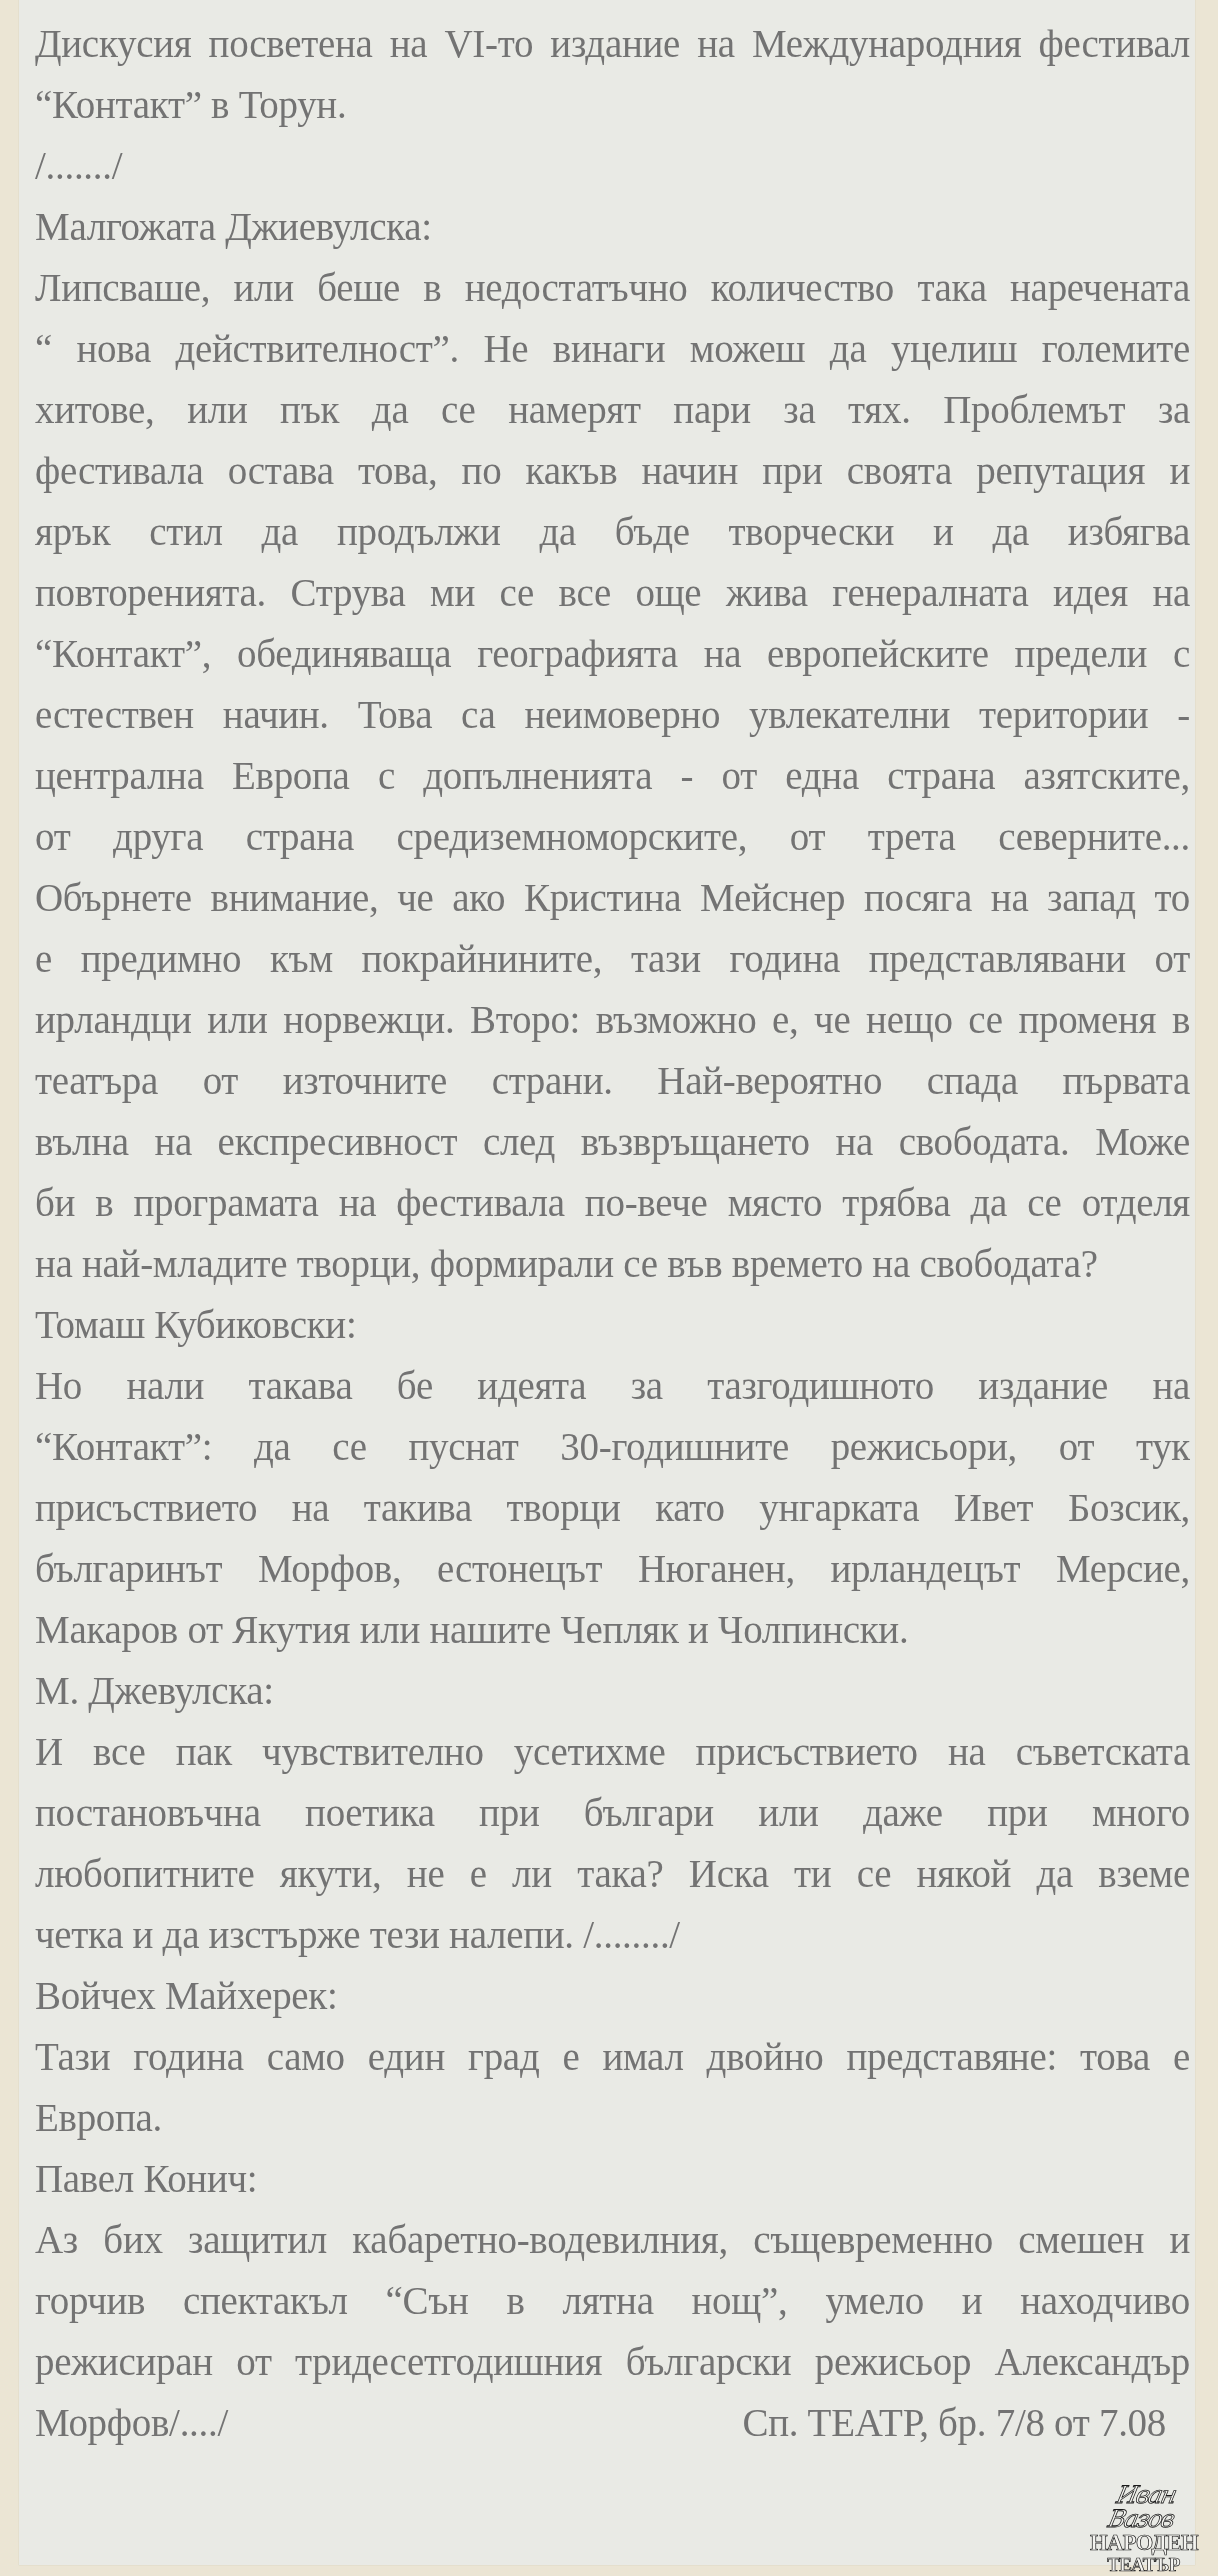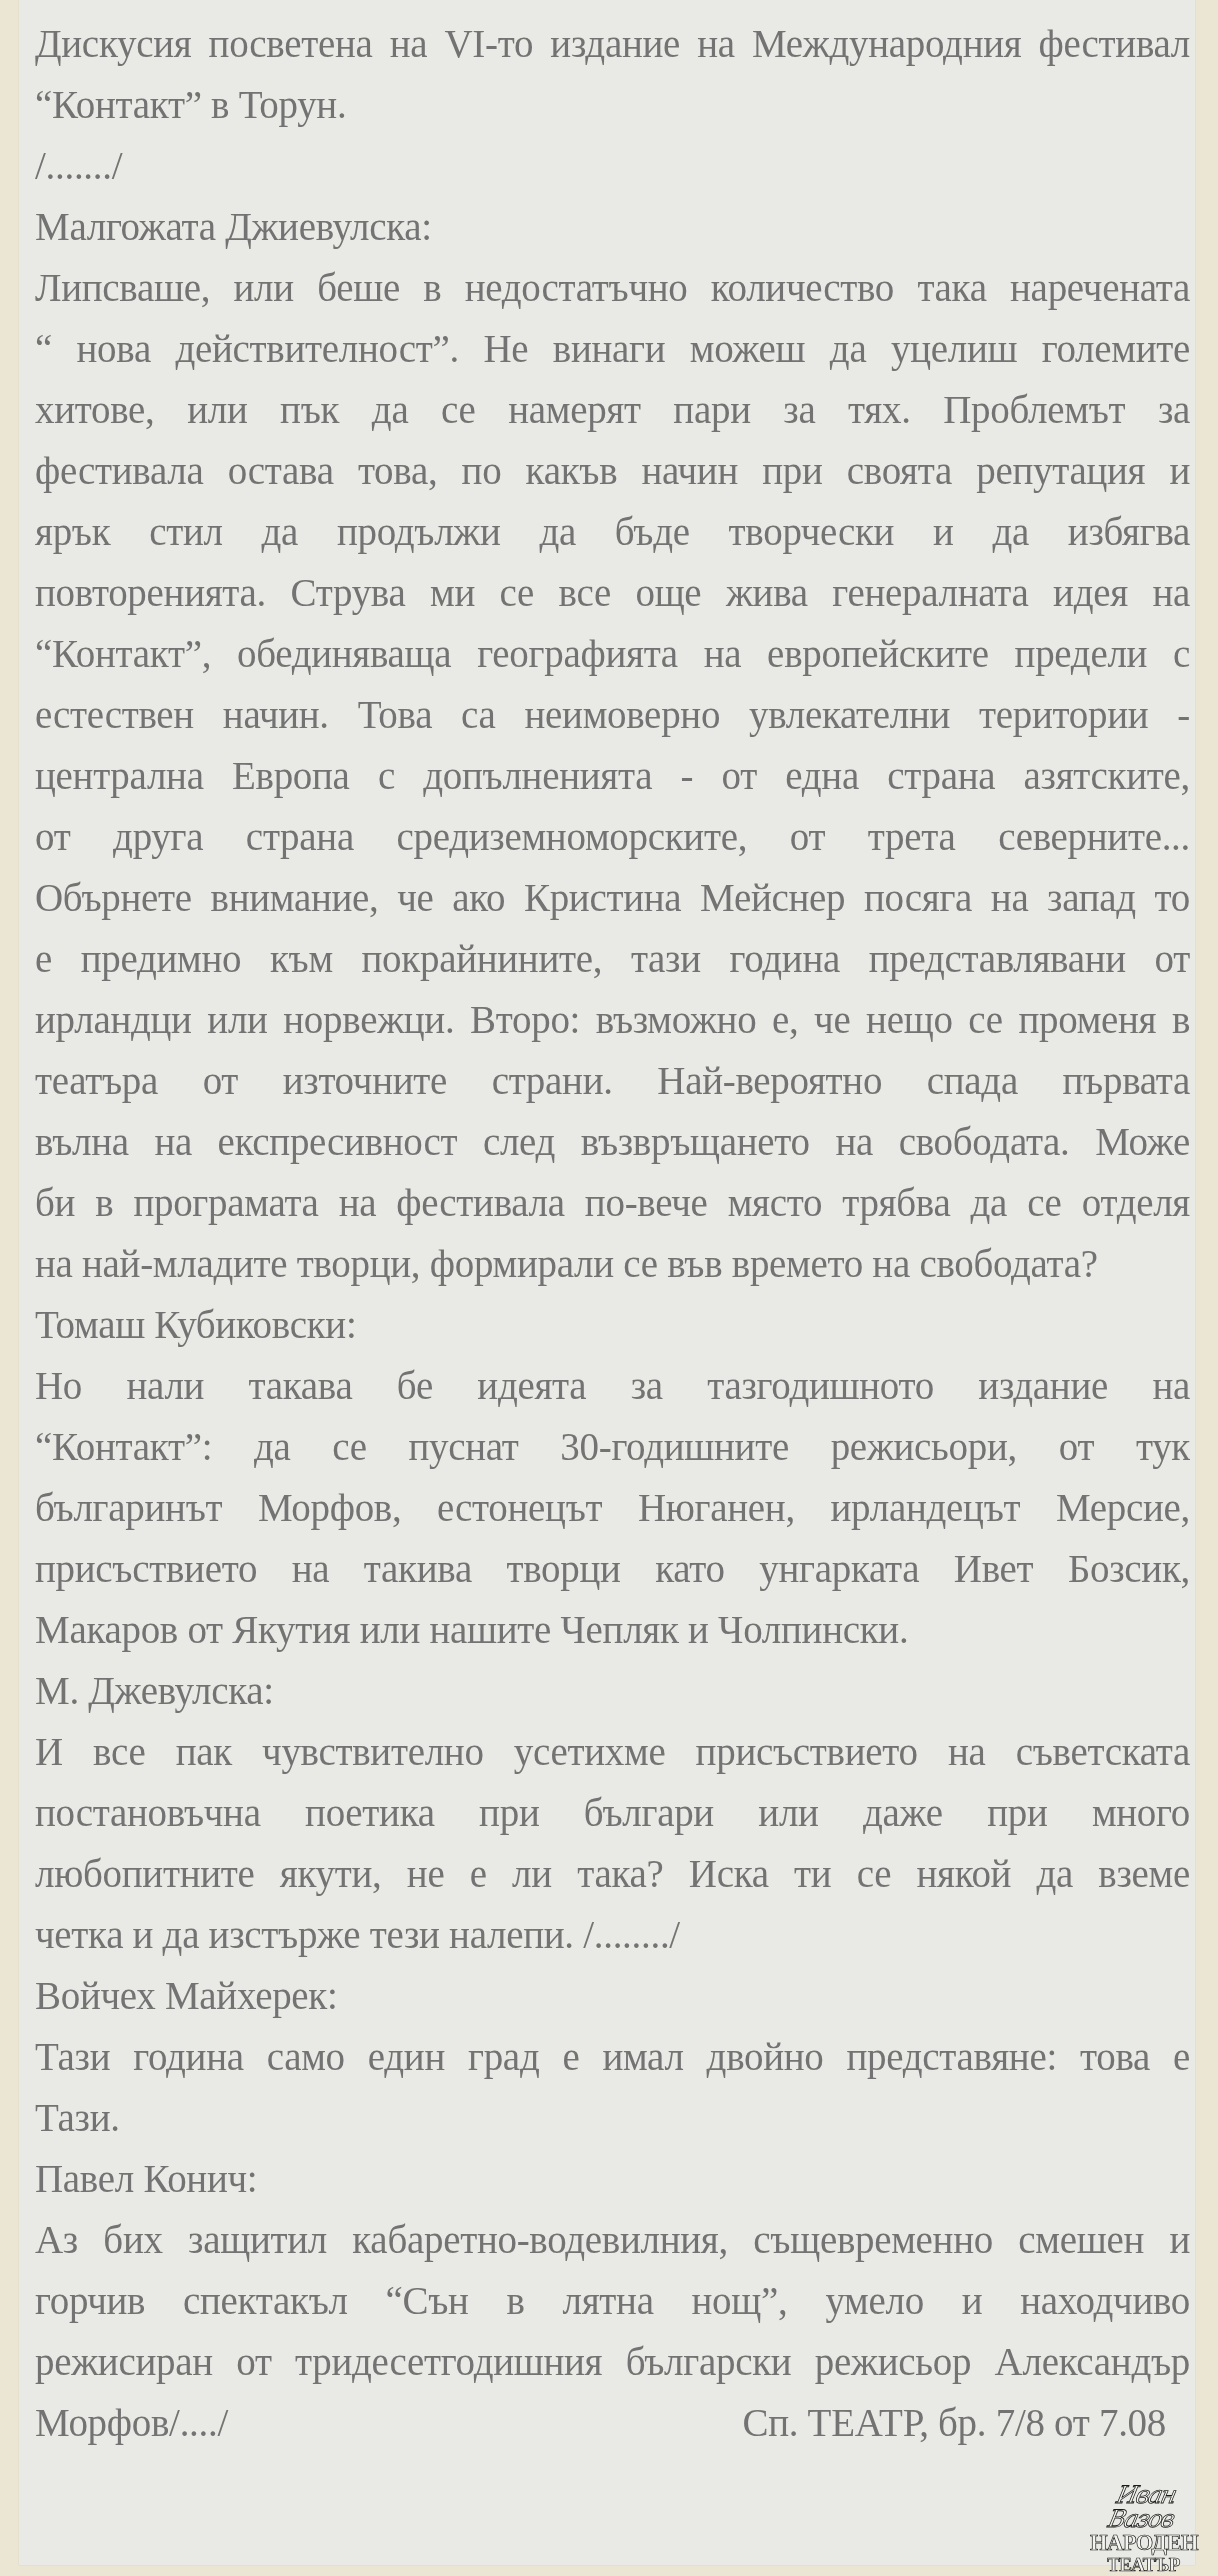--- a/index.html
+++ b/index.html
@@ -116,31 +116,31 @@
       <span class="line j">Обърнете внимание, че ако Кристина Мейснер посяга на запад то</span>
       <span class="line j">е предимно към покрайнините, тази година представлявани от</span>
       <span class="line j">ирландци или норвежци. Второ: възможно е, че нещо се променя в</span>
       <span class="line j">театъра от източните страни. Най-вероятно спада първата</span>
       <span class="line j">вълна на експресивност след възвръщането на свободата. Може</span>
       <span class="line j">би в програмата на фестивала по-вече място трябва да се отделя</span>
       <span class="line l">на най-младите творци, формирали се във времето на свободата?</span>
       <span class="line l">Томаш Кубиковски:</span>
       <span class="line j">Но нали такава бе идеята за тазгодишното издание на</span>
       <span class="line j">“Контакт”: да се пуснат 30-годишните режисьори, от тук</span>
+      <span class="line j">присъствието на такива творци като унгарката Ивет Бозсик,</span>
       <span class="line j">българинът Морфов, естонецът Нюганен, ирландецът Мерсие,</span>
-      <span class="line j">присъствието на такива творци като унгарката Ивет Бозсик,</span>
       <span class="line l">Макаров от Якутия или нашите Чепляк и Чолпински.</span>
       <span class="line l">М. Джевулска:</span>
       <span class="line j">И все пак чувствително усетихме присъствието на съветската</span>
       <span class="line j">постановъчна поетика при българи или даже при много</span>
       <span class="line j">любопитните якути, не е ли така? Иска ти се някой да вземе</span>
       <span class="line l">четка и да изстърже тези налепи. /......../</span>
       <span class="line l">Войчех Майхерек:</span>
       <span class="line j">Тази година само един град е имал двойно представяне: това е</span>
-      <span class="line l">Тази.</span>
+      <span class="line l">Европа.</span>
       <span class="line l">Павел Конич:</span>
       <span class="line j">Аз бих защитил кабаретно-водевилния, същевременно смешен и</span>
       <span class="line j">горчив спектакъл “Сън в лятна нощ”, умело и находчиво</span>
       <span class="line j">режисиран от тридесетгодишния български режисьор Александър</span>
     </div>
   <div class="footer-row">
     <span>Морфов/..../</span>
     <span class="citation">Сп. ТЕАТР, бр. 7/8 от 7.08</span>
   </div>
 </div>

